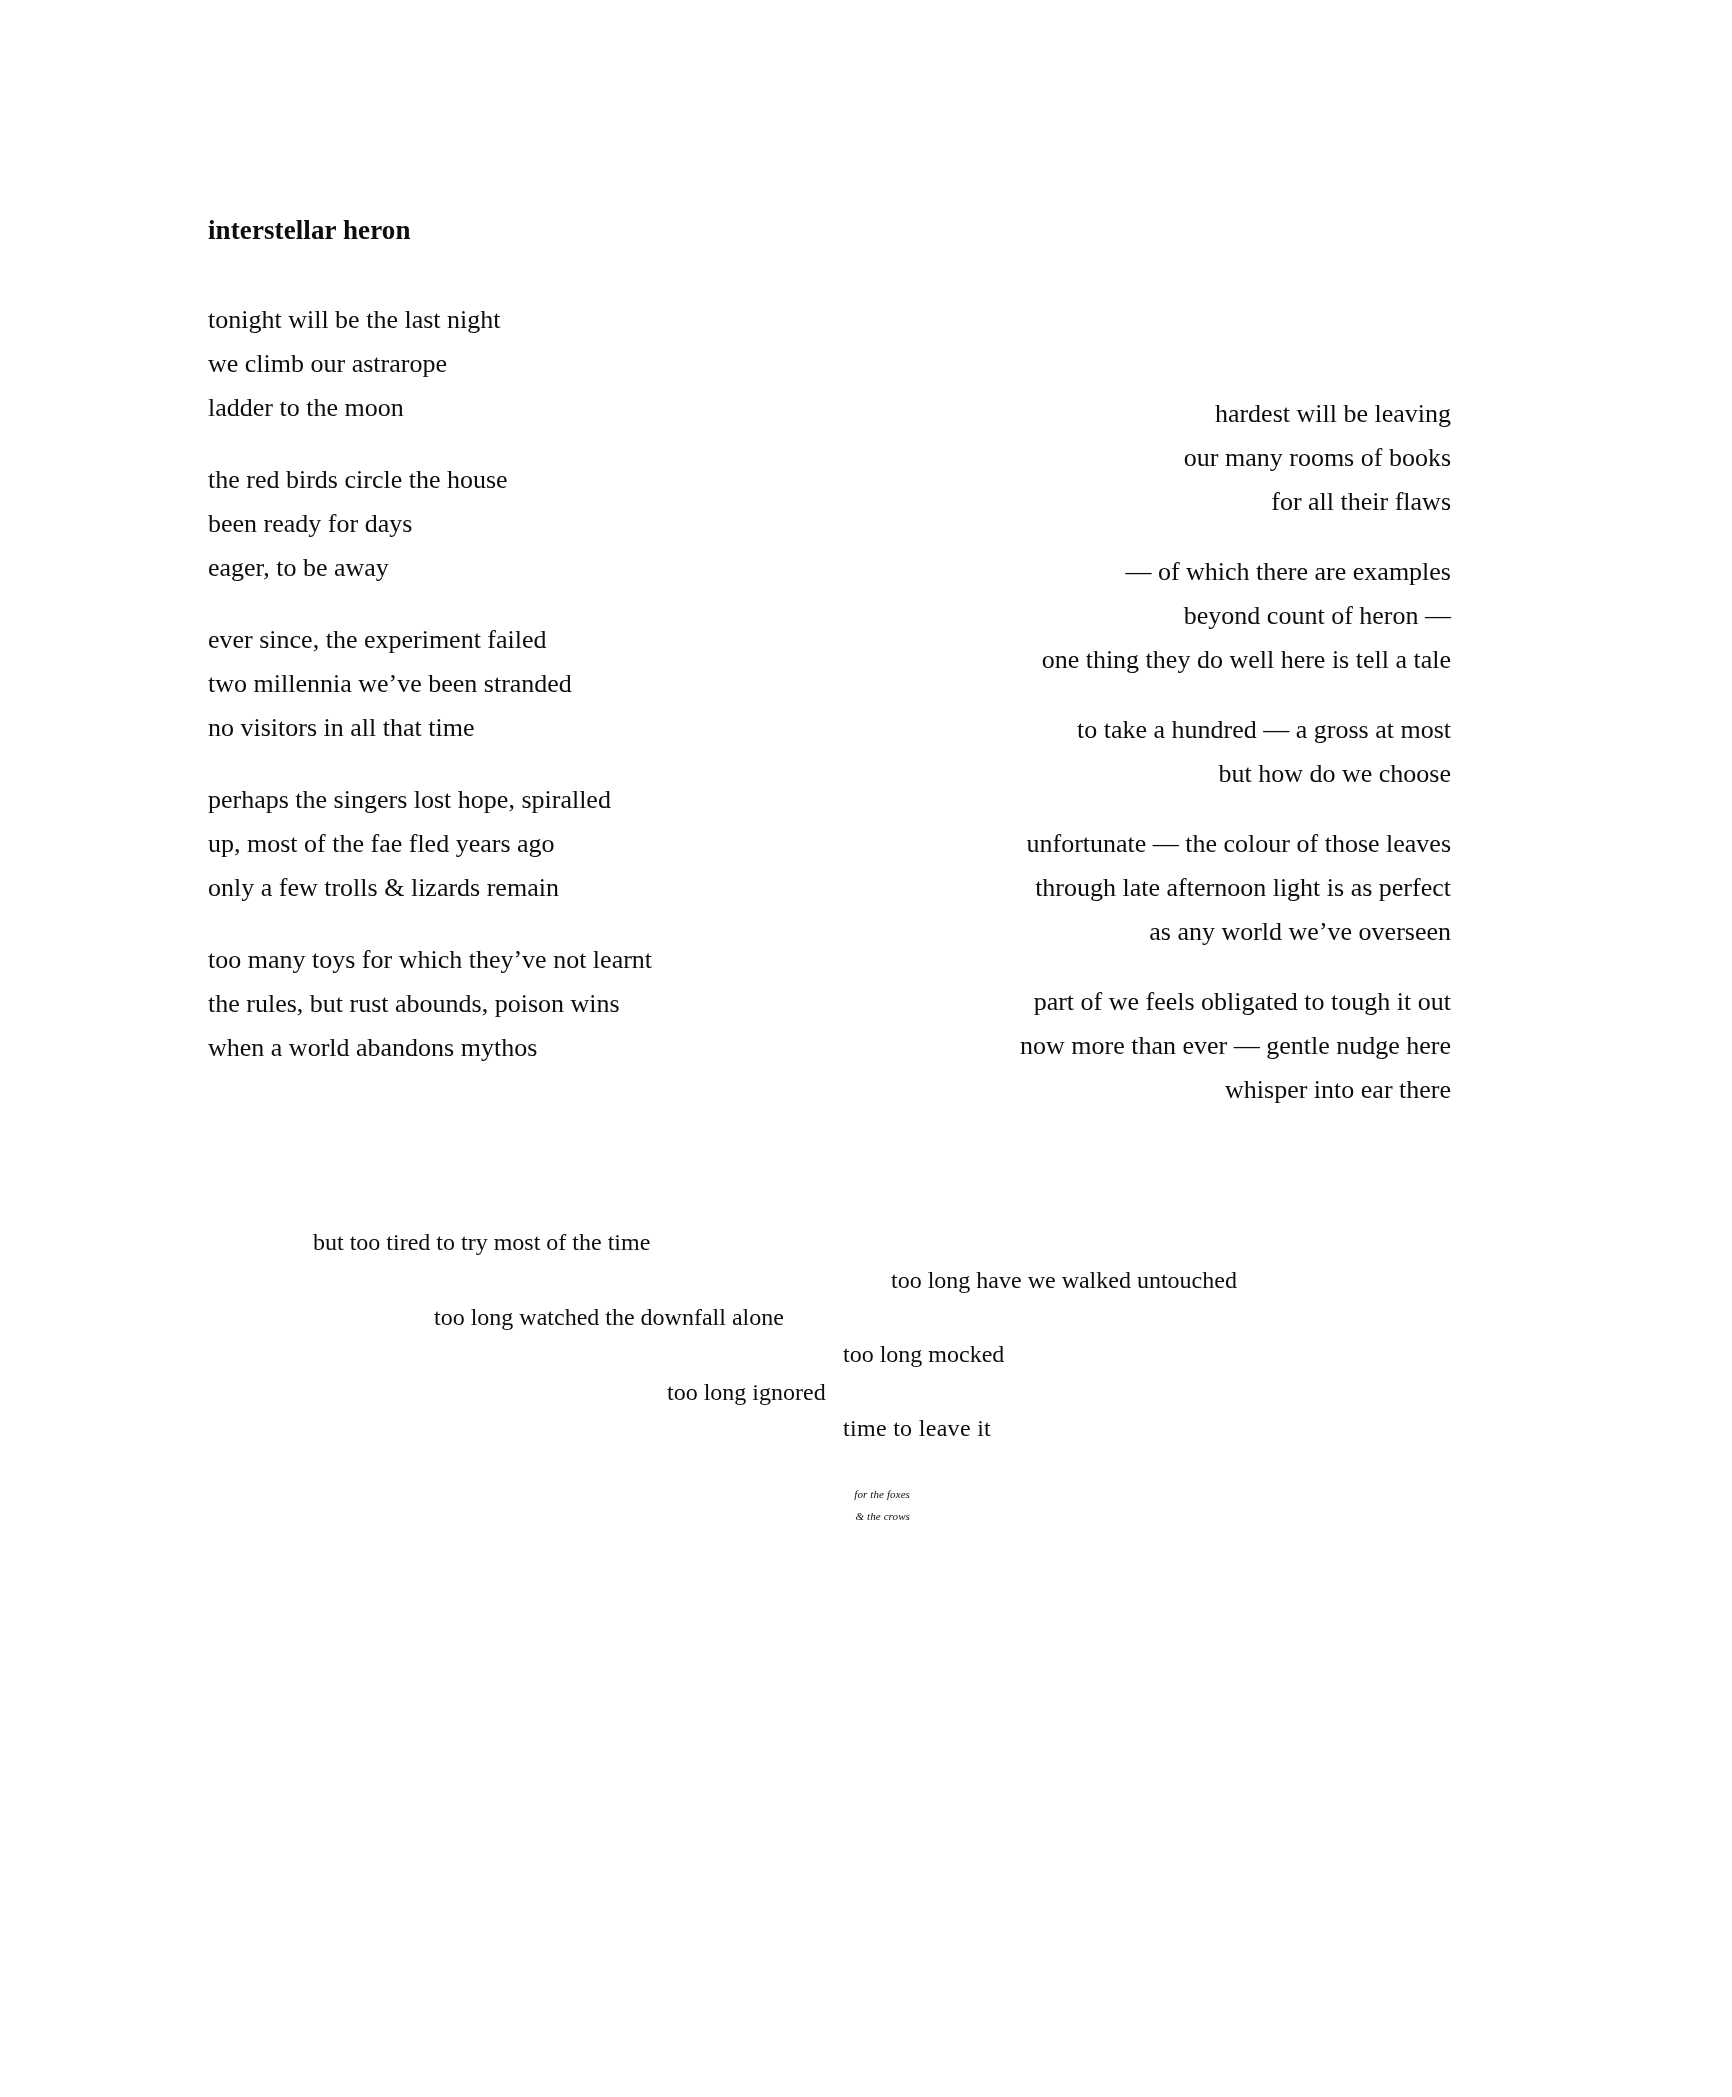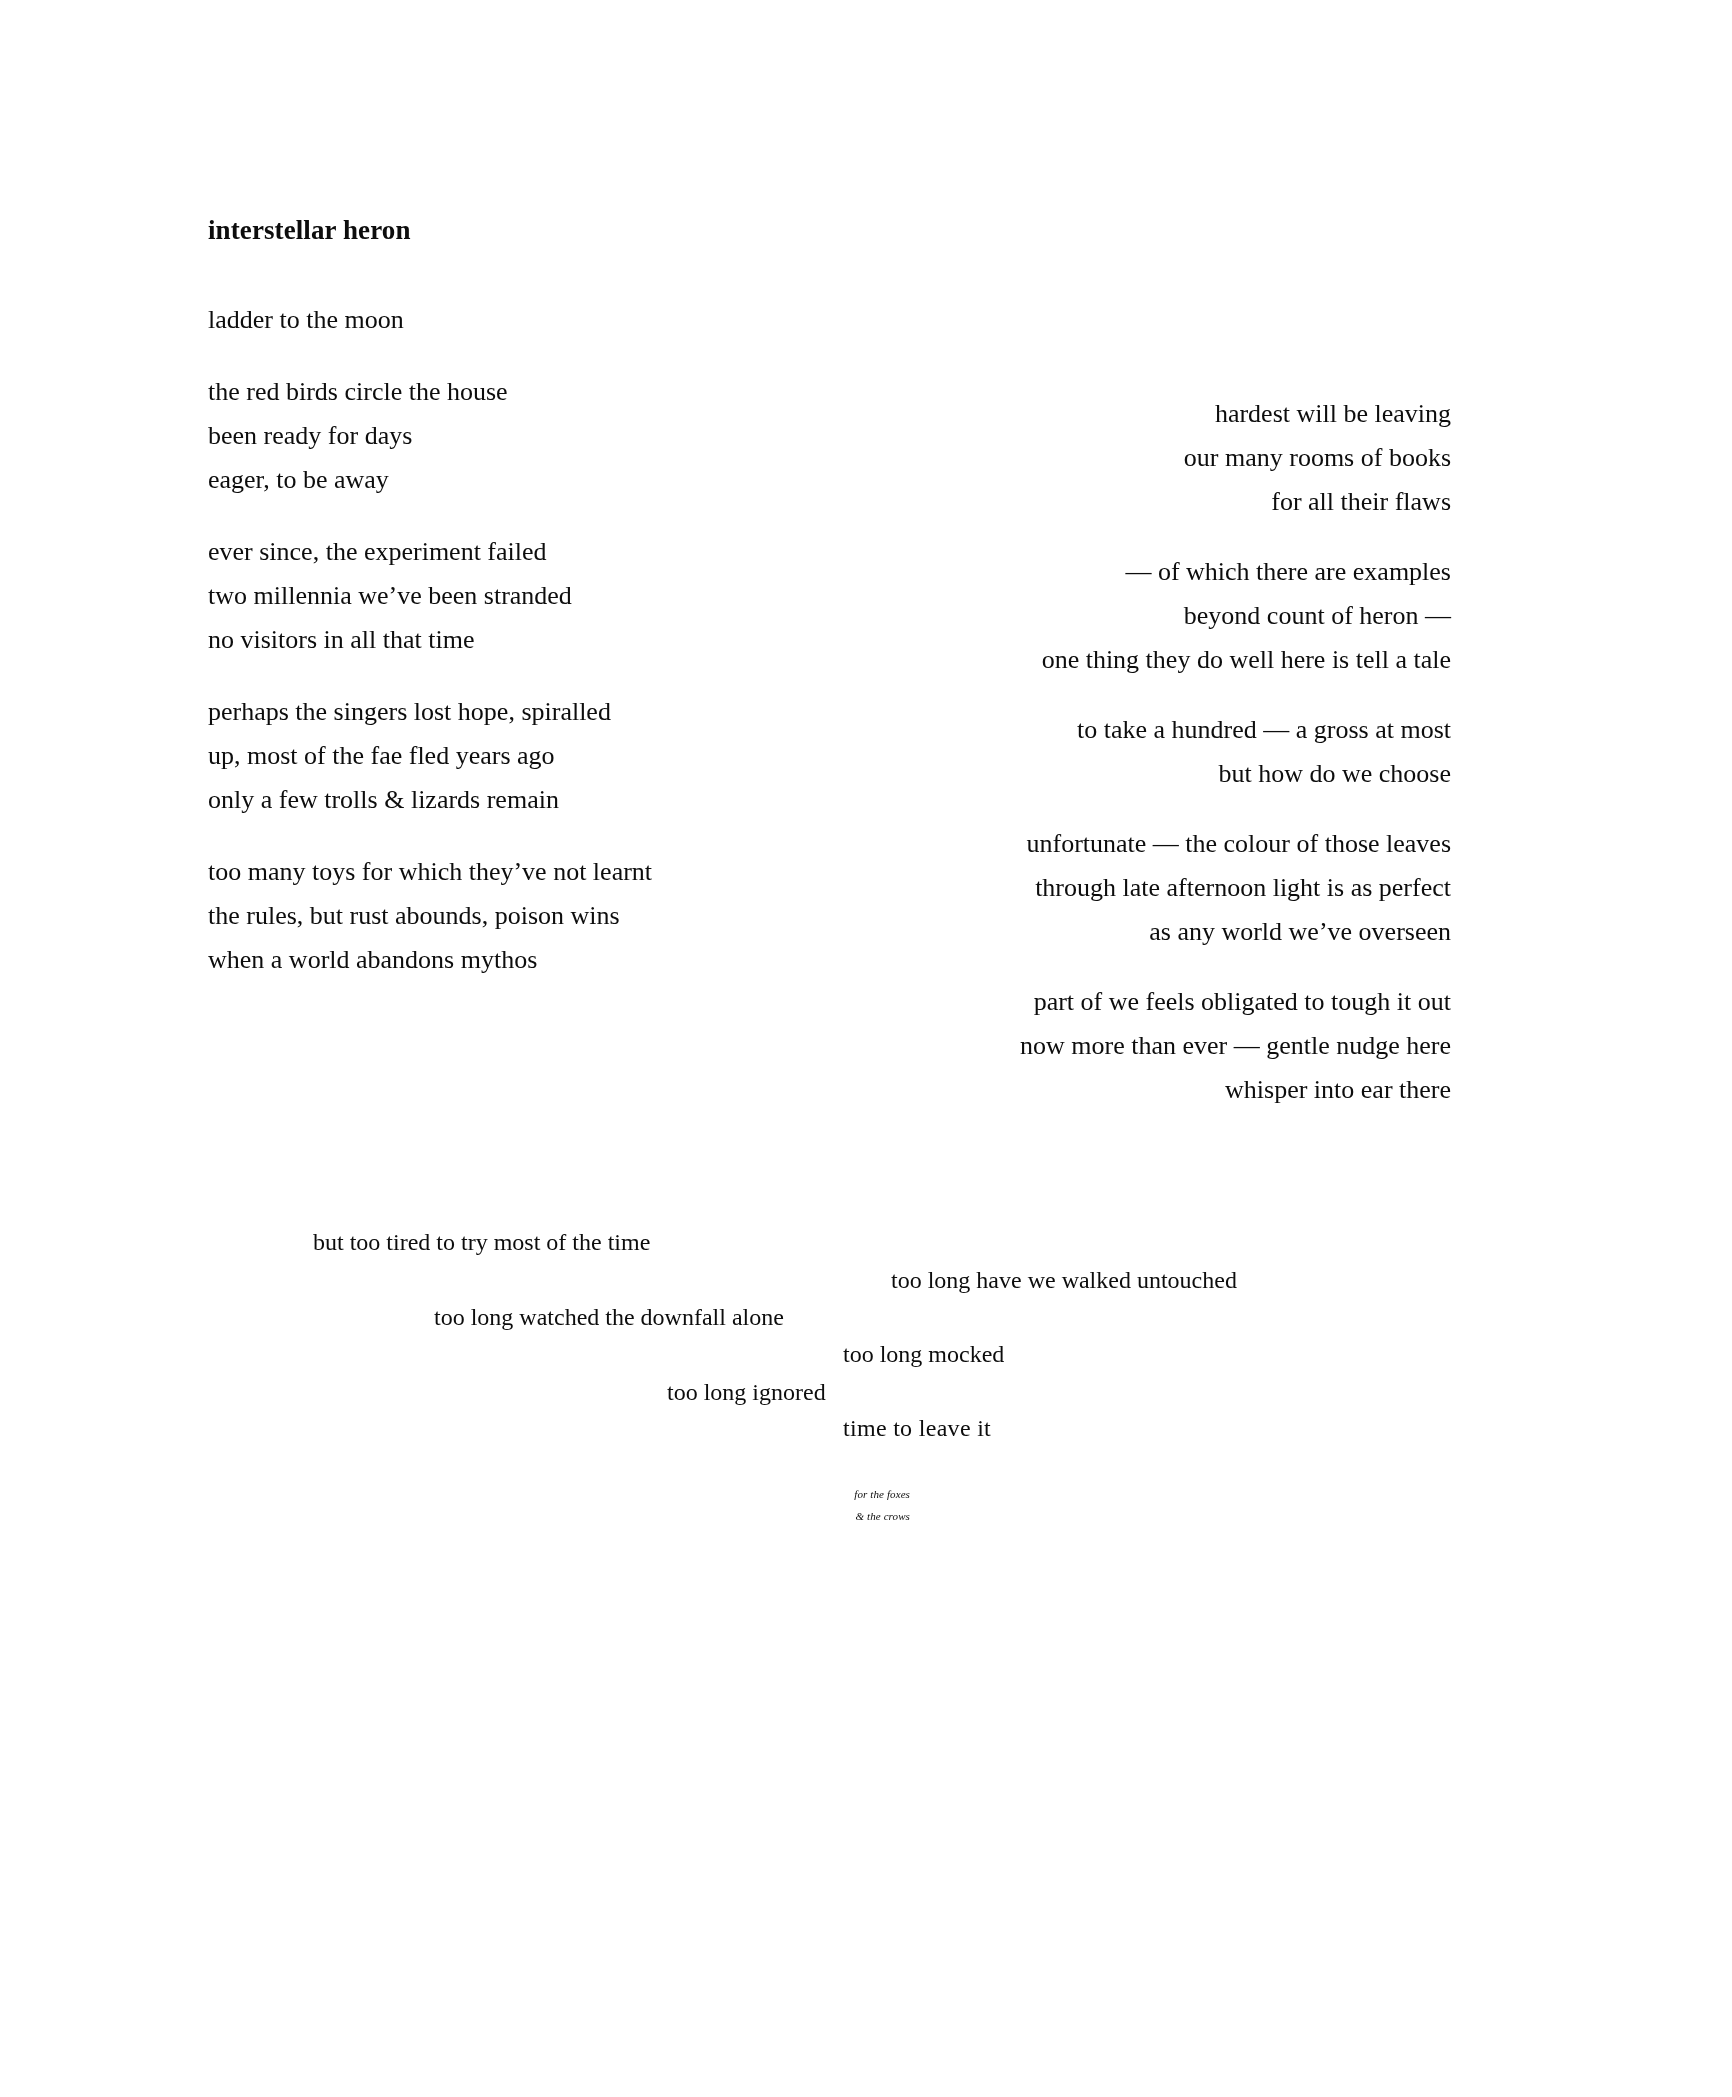--- a/index.html
+++ b/index.html
@@ -91,20 +91,22 @@
 </style>
 </head>
 <body>
 
 <div class="page">
 
   <div class="poem-title">interstellar heron</div>
 
   <div class="col-left">
     <div class="stanza">
+      <div class="line">tonight will be the last night</div>
+      <div class="line">we climb our astrarope</div>
       <div class="line">ladder to the moon</div>
     </div>
     <div class="stanza">
       <div class="line">the red birds circle the house</div>
       <div class="line">been ready for days</div>
       <div class="line">eager, to be away</div>
     </div>
     <div class="stanza">
       <div class="line">ever since, the experiment failed</div>
       <div class="line">two millennia we’ve been stranded</div>

